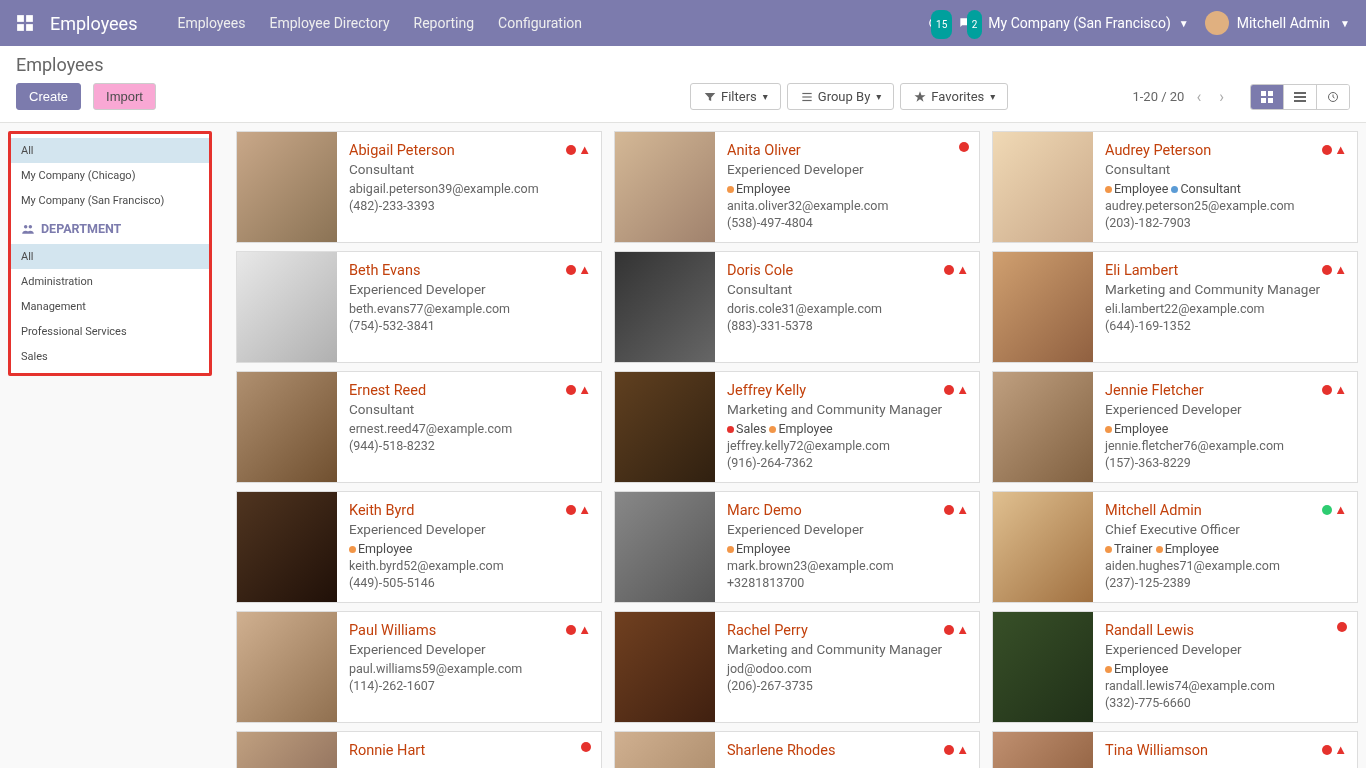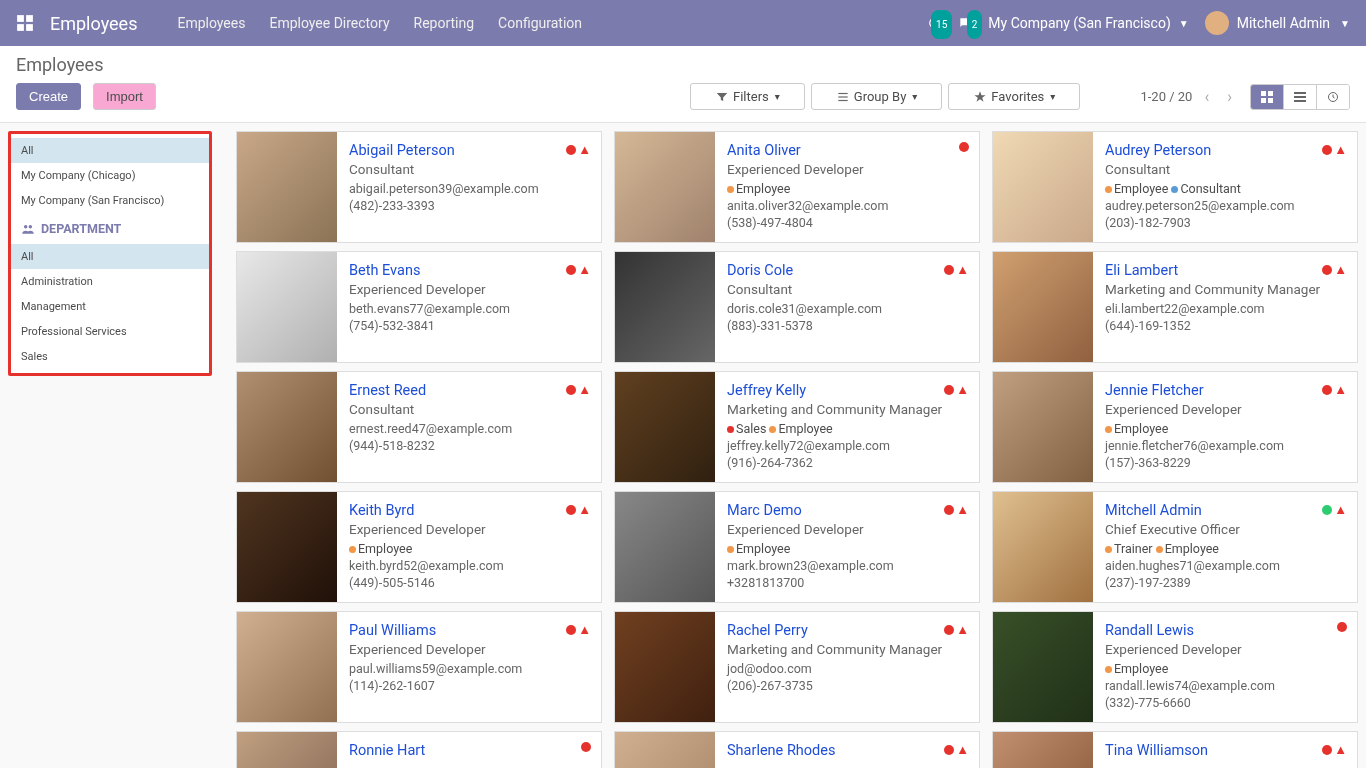--- a/index.html
+++ b/index.html
@@ -24,43 +24,43 @@
 .cp-row1 { display: flex; align-items: center; margin-bottom: 8px; }
 .cp-title { font-size: 18px; color: #666; flex: 1; }
 .cp-search { flex: 0 0 660px; position: relative; }
 .cp-search input { width: 100%; height: 30px; border: 1px solid #ccc; border-radius: 3px; padding: 0 30px 0 10px; font-size: 13px; }
 .cp-search .search-btn { position: absolute; right: 6px; top: 6px; cursor: pointer; color: #666; }
 .cp-row2 { display: flex; align-items: center; }
 .cp-buttons { display: flex; gap: 12px; flex: 1; }
 .btn { border: 1px solid #ccc; background: #f9a8d4; padding: 5px 12px; border-radius: 3px; cursor: pointer; font-size: 13px; color: #4c4c4c; }
 .btn-primary { background: #7c7bad; color: white; border-color: #7c7bad; }
 .cp-filters { display: flex; gap: 6px; margin-right: auto; margin-left: 0;}
-.cp-right-tools { display:flex; align-items:center; gap:12px;}
-.filter-btn { border: 1px solid #ccc; background: white; padding: 5px 24px; border-radius: 3px; cursor: pointer; font-size: 13px; display:inline-flex; align-items:center; gap:4px;}
+.cp-right-tools { display:flex; align-items:center; gap:20px;}
+.filter-btn { border: 1px solid #ccc; background: white; padding: 5px 12px; border-radius: 3px; cursor: pointer; font-size: 13px; display:inline-flex; align-items:center; gap:4px;}
 .pager { color: #666; font-size: 13px; display: flex; align-items: center; gap: 6px; }
 .pager-btn { color: #aaa; cursor: pointer; padding: 4px 6px; font-size:16px;}
 .view-switcher { display: flex; border: 1px solid #ccc; border-radius: 3px; overflow:hidden;}
 .view-btn { padding: 6px 10px; cursor: pointer; background: white; border-right: 1px solid #ccc; color:#666; display:flex; align-items:center;}
 .view-btn:last-child { border-right: none; }
 .view-btn.active { background: #7c7bad; color: white; }
 
 
 .main { display: flex; padding: 0; }
 .sidebar { width: 220px; padding: 8px; }
 .sidebar-box { border: 3px solid #e5322d; padding: 4px 0; background:white; border-radius:2px;}
 .sb-section-title { font-weight: bold; color: #7c7bad; padding: 8px 10px; font-size: 12.5px; display:flex; align-items:center; gap:6px;}
 .sb-item { padding: 6px 10px; cursor: pointer; color: #4c4c4c; font-size:11px;}
 .sb-item.active { background: #d3e5ef; }
 
 .content { flex: 1; padding: 8px 8px 8px 16px; overflow-y: auto; height: 720px; }
 .kanban-grid { display: grid; grid-template-columns: repeat(3, 1fr); gap: 8px 12px; }
 .card { background: white; border: 1px solid #ddd; display: flex; position:relative; min-height:112px;}
 .card-img { width: 100px; height: 100%; min-height:110px; background: linear-gradient(135deg,#d0c0b0,#a09080); flex-shrink:0;}
 .card-body { padding: 10px 12px; flex: 1; position:relative;}
-.card-name { font-size: 14.5px; color: #1d4ed8; margin-bottom: 2px; }
+.card-name { font-size: 14.5px; color: #c2410c; margin-bottom: 2px; }
 .card-title { font-size: 13.5px; color: #666; margin-bottom: 4px; }
 .card-tags { margin-bottom: 2px; font-size:12.5px;}
 .tag-dot { display:inline-block; width:7px; height:7px; border-radius:50%; margin-right:2px; vertical-align:middle;}
 .tag-orange{ background:#f29648;} .tag-blue{background:#5b9bd5;} .tag-red{background:#e5322d;}
 .card-email { font-size: 12.5px; color: #666; margin-bottom: 2px; }
 .card-phone { font-size: 12.5px; color: #666; }
 .card-indicators { position: absolute; top: 10px; right: 10px; display:flex; gap:2px; align-items:center;}
 .dot-red { width: 10px; height: 10px; background: #e5322d; border-radius: 50%; display:inline-block;}
 .dot-green { width: 10px; height: 10px; background: #2ecc71; border-radius: 50%; display:inline-block;}
 .warn-icon { color: #e5322d; font-size: 13px; }
@@ -370,21 +370,21 @@
     <div class="card-img p12"></div>
     <div class="card-body">
       <div class="card-indicators">
               <span class="dot-green"></span>
               <span class="warn-icon">▲</span>
             </div>
       <div class="card-name">Mitchell Admin</div>
       <div class="card-title">Chief Executive Officer</div>
       <div class="card-tags"><span><span class="tag-dot tag-orange"></span>Trainer</span> <span><span class="tag-dot tag-orange"></span>Employee</span></div>
       <div class="card-email">aiden.hughes71@example.com</div>
-      <div class="card-phone">(237)-197-2389</div>
+      <div class="card-phone">(237)-125-2389</div>
     </div>
         </div>
         <div class="card">
     <div class="card-img p13"></div>
     <div class="card-body">
       <div class="card-indicators">
               <span class="dot-red"></span>
               <span class="warn-icon">▲</span>
             </div>
       <div class="card-name">Paul Williams</div>

